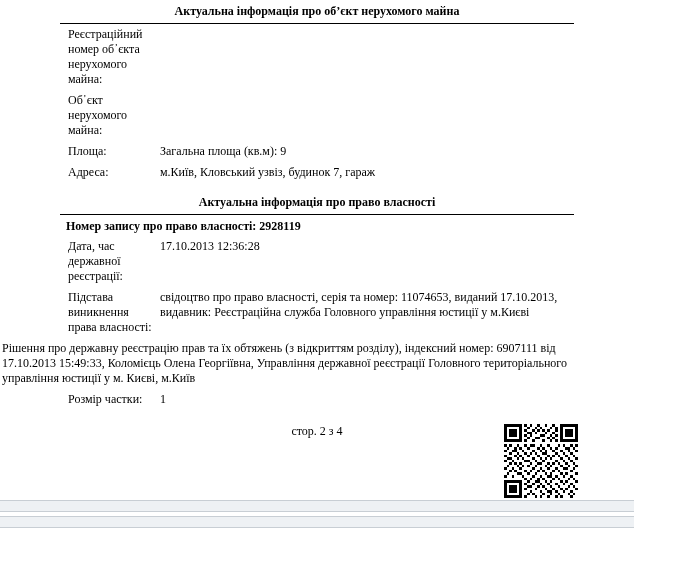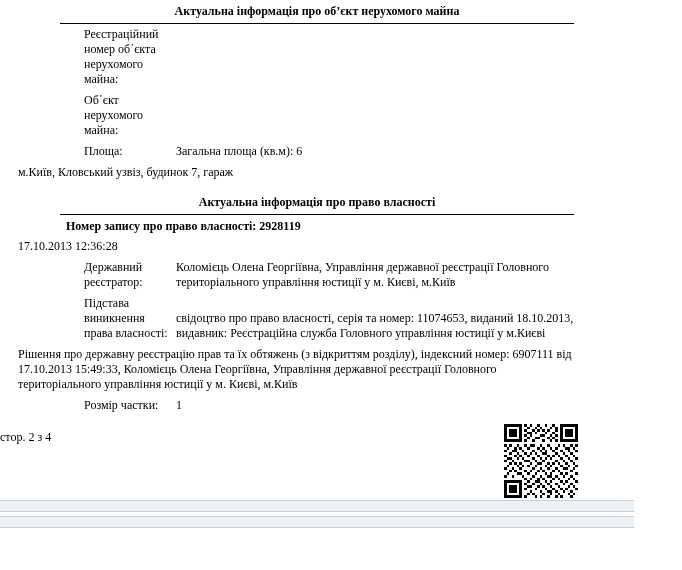--- a/index.html
+++ b/index.html
@@ -32,41 +32,41 @@
     border: 0;
     border-top: 1px solid #000000;
     margin: 2px 60px 0 60px;
   }
   .rows {
     margin: 0 0 0 0;
     padding: 0;
   }
   .row {
     display: flex;
-    align-items: flex-end;
-    padding: 3px 0 3px 18px;
+    align-items: flex-start;
+    padding: 3px 0 3px 2px;
   }
   .row .label {
     width: 158px;
     min-width: 158px;
     padding-left: 66px;
     box-sizing: border-box;
     line-height: 1.25;
   }
   .row .value {
     flex: 1;
     padding-right: 56px;
     line-height: 1.25;
   }
   .record-number {
     font-weight: bold;
     padding: 4px 0 2px 66px;
   }
   .page-number {
-    text-align: left;
+    text-align: center;
     padding: 14px 0 0 0;
     font-size: 12px;
   }
   .qr-wrap {
     position: absolute;
     right: 56px;
     top: 424px;
     width: 74px;
     text-align: center;
   }
@@ -127,43 +127,41 @@
 
   <div class="rows">
     <div class="row">
       <div class="label">Реєстраційний номер об᾽єкта нерухомого майна:</div>
     </div>
     <div class="row">
       <div class="label">Об᾽єкт нерухомого майна:</div>
     </div>
     <div class="row">
       <div class="label">Площа:</div>
-      <div class="value">Загальна площа (кв.м): 6</div>
-    </div>
-    <div class="row">
+      <div class="value">Загальна площа (кв.м): 9</div>
+    </div>
+    <div class="row">
+      <div class="label">Адреса:</div>
       <div class="value">м.Київ, Кловський узвіз, будинок 7, гараж</div>
     </div>
   </div>
 
   <h2 class="section-title" style="padding-top:12px;">Актуальна інформація про право власності</h2>
   <hr class="rule">
 
   <div class="record-number">Номер запису про право власності: 2928119</div>
 
   <div class="rows">
     <div class="row">
+      <div class="label">Дата, час державної реєстрації:</div>
       <div class="value">17.10.2013 12:36:28</div>
     </div>
     <div class="row">
-      <div class="label">Державний реєстратор:</div>
-      <div class="value">Коломієць Олена Георгіївна, Управління державної реєстрації Головного територіального управління юстиції у м. Києві, м.Київ</div>
-    </div>
-    <div class="row">
       <div class="label">Підстава виникнення права власності:</div>
-      <div class="value">свідоцтво про право власності, серія та номер: 11074653, виданий 18.10.2013, видавник: Реєстраційна служба Головного управління юстиції у м.Києві</div>
+      <div class="value">свідоцтво про право власності, серія та номер: 11074653, виданий 17.10.2013, видавник: Реєстраційна служба Головного управління юстиції у м.Києві</div>
     </div>
     <div class="row">
       <div class="value">Рішення про державну реєстрацію прав та їх обтяжень (з відкриттям розділу), індексний номер: 6907111 від 17.10.2013 15:49:33, Коломієць Олена Георгіївна, Управління державної реєстрації Головного територіального управління юстиції у м. Києві, м.Київ</div>
     </div>
     <div class="row">
       <div class="label">Розмір частки:</div>
       <div class="value">1</div>
     </div>
   </div>
 

